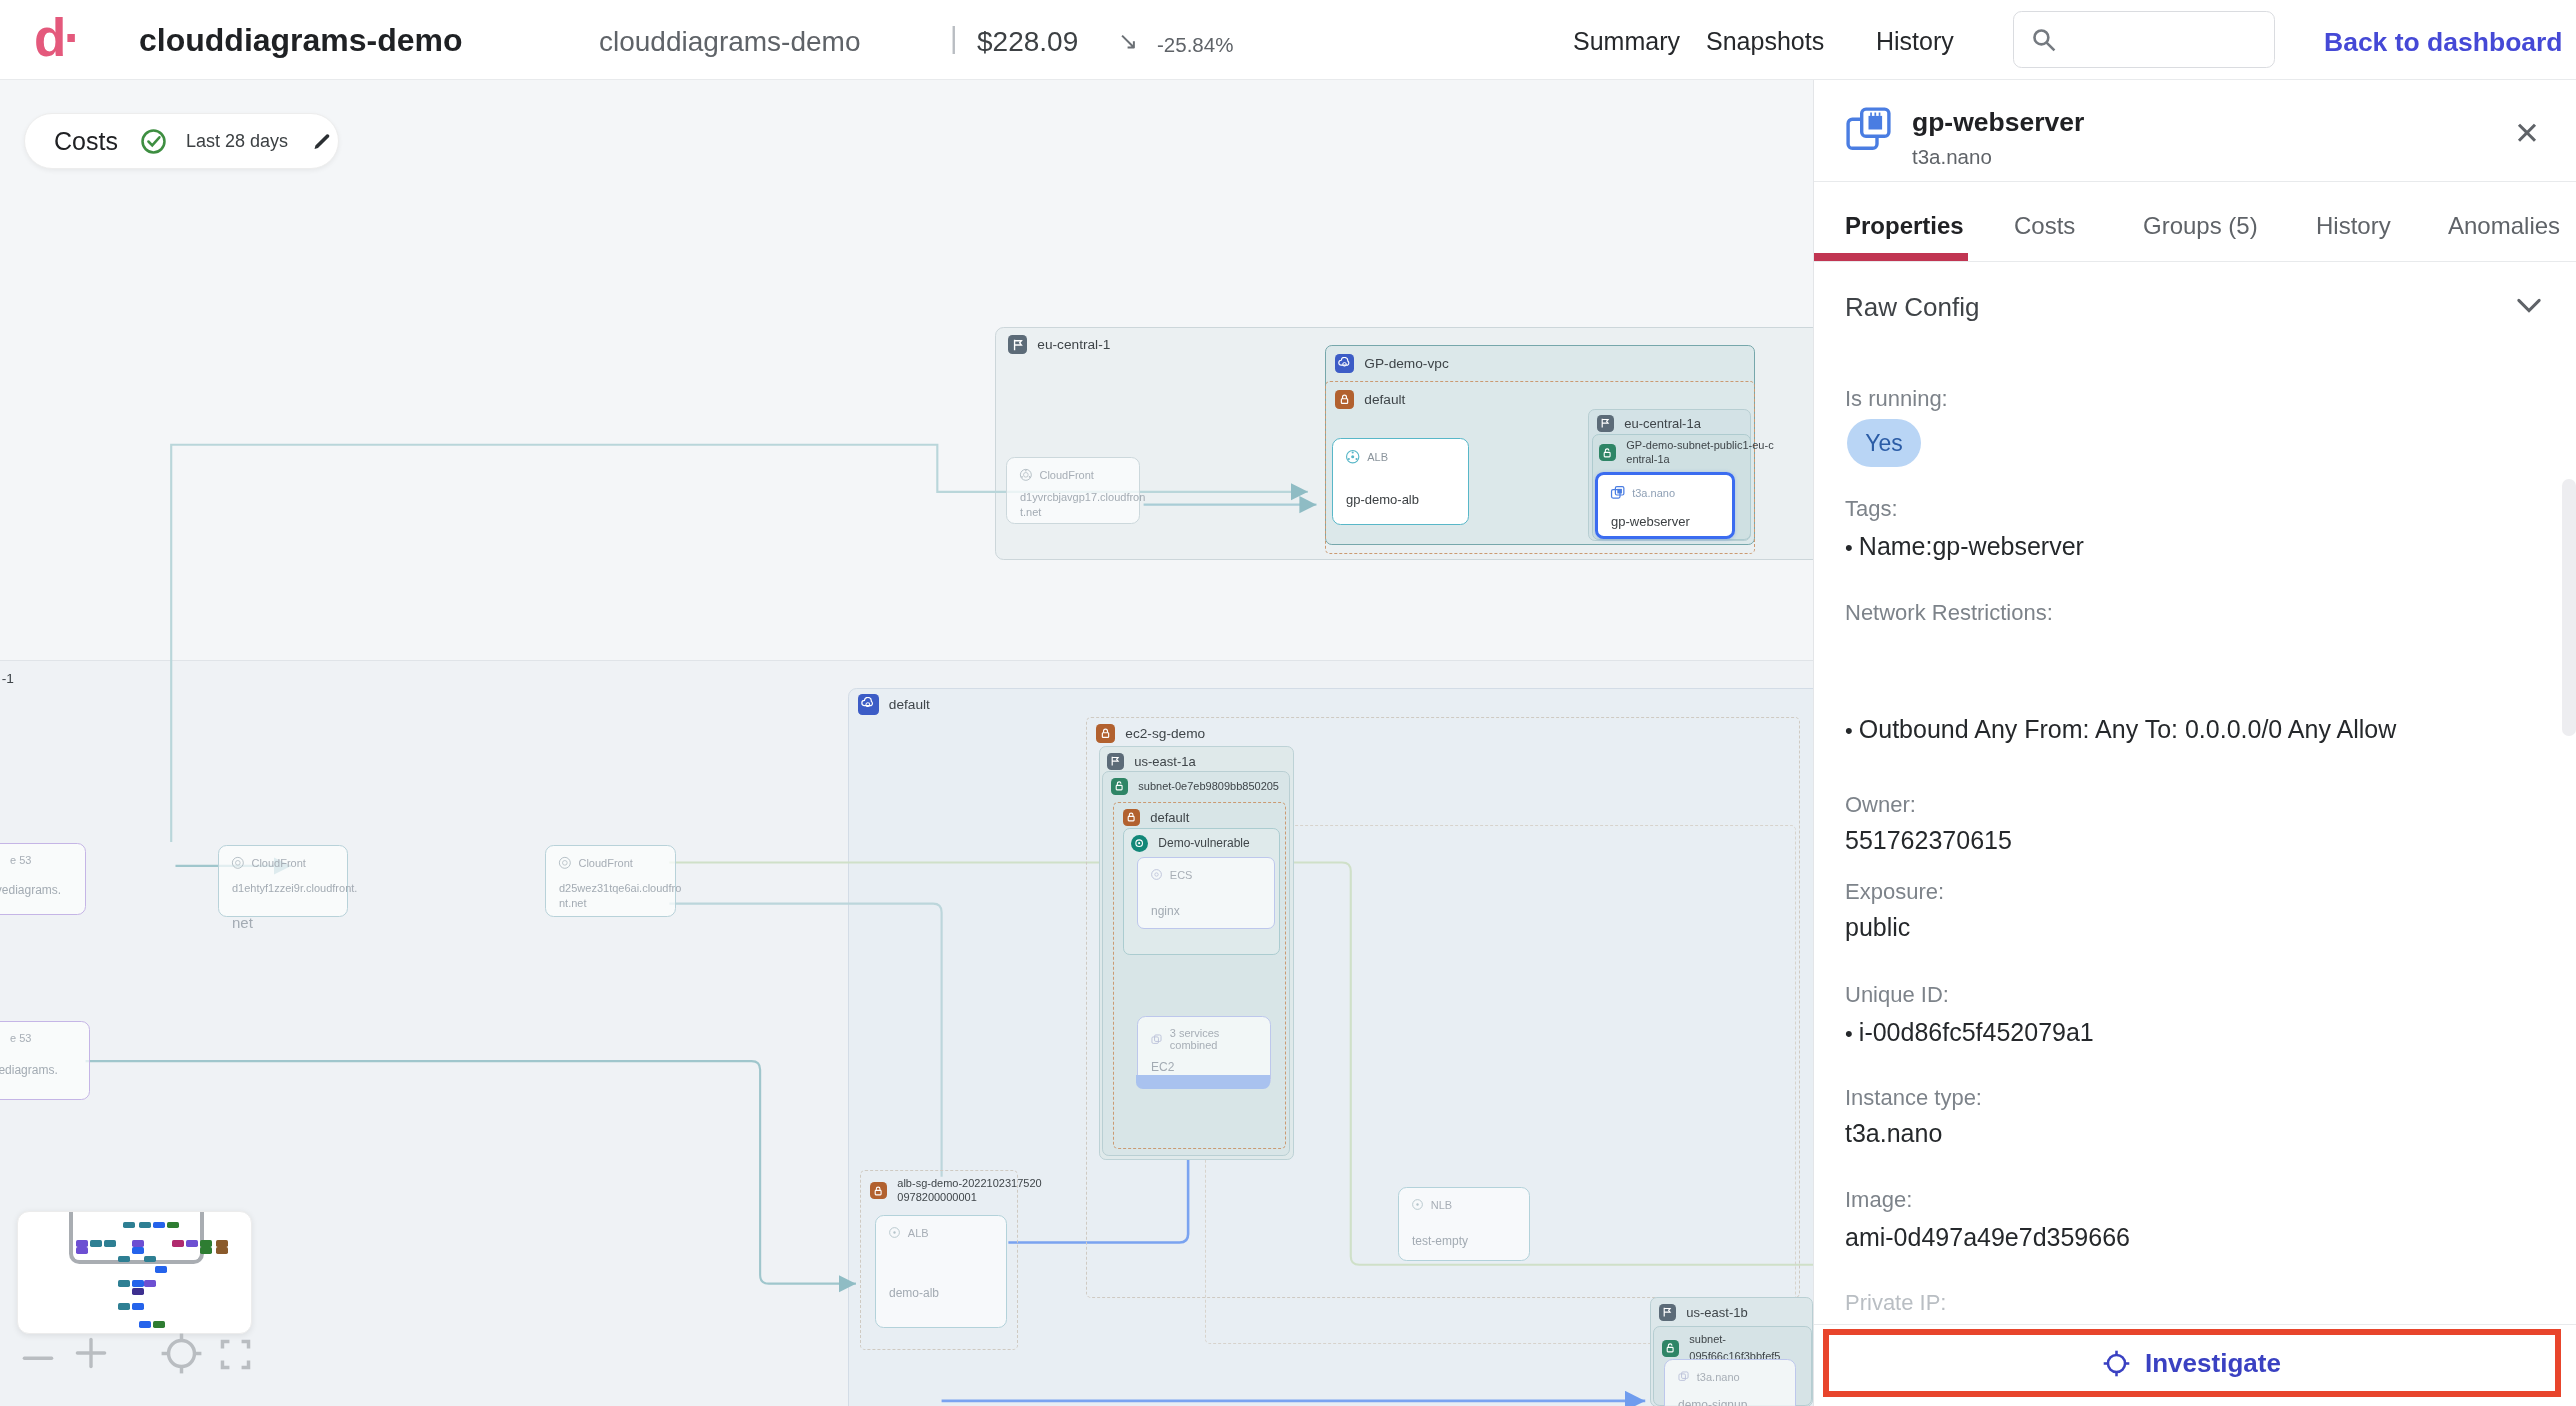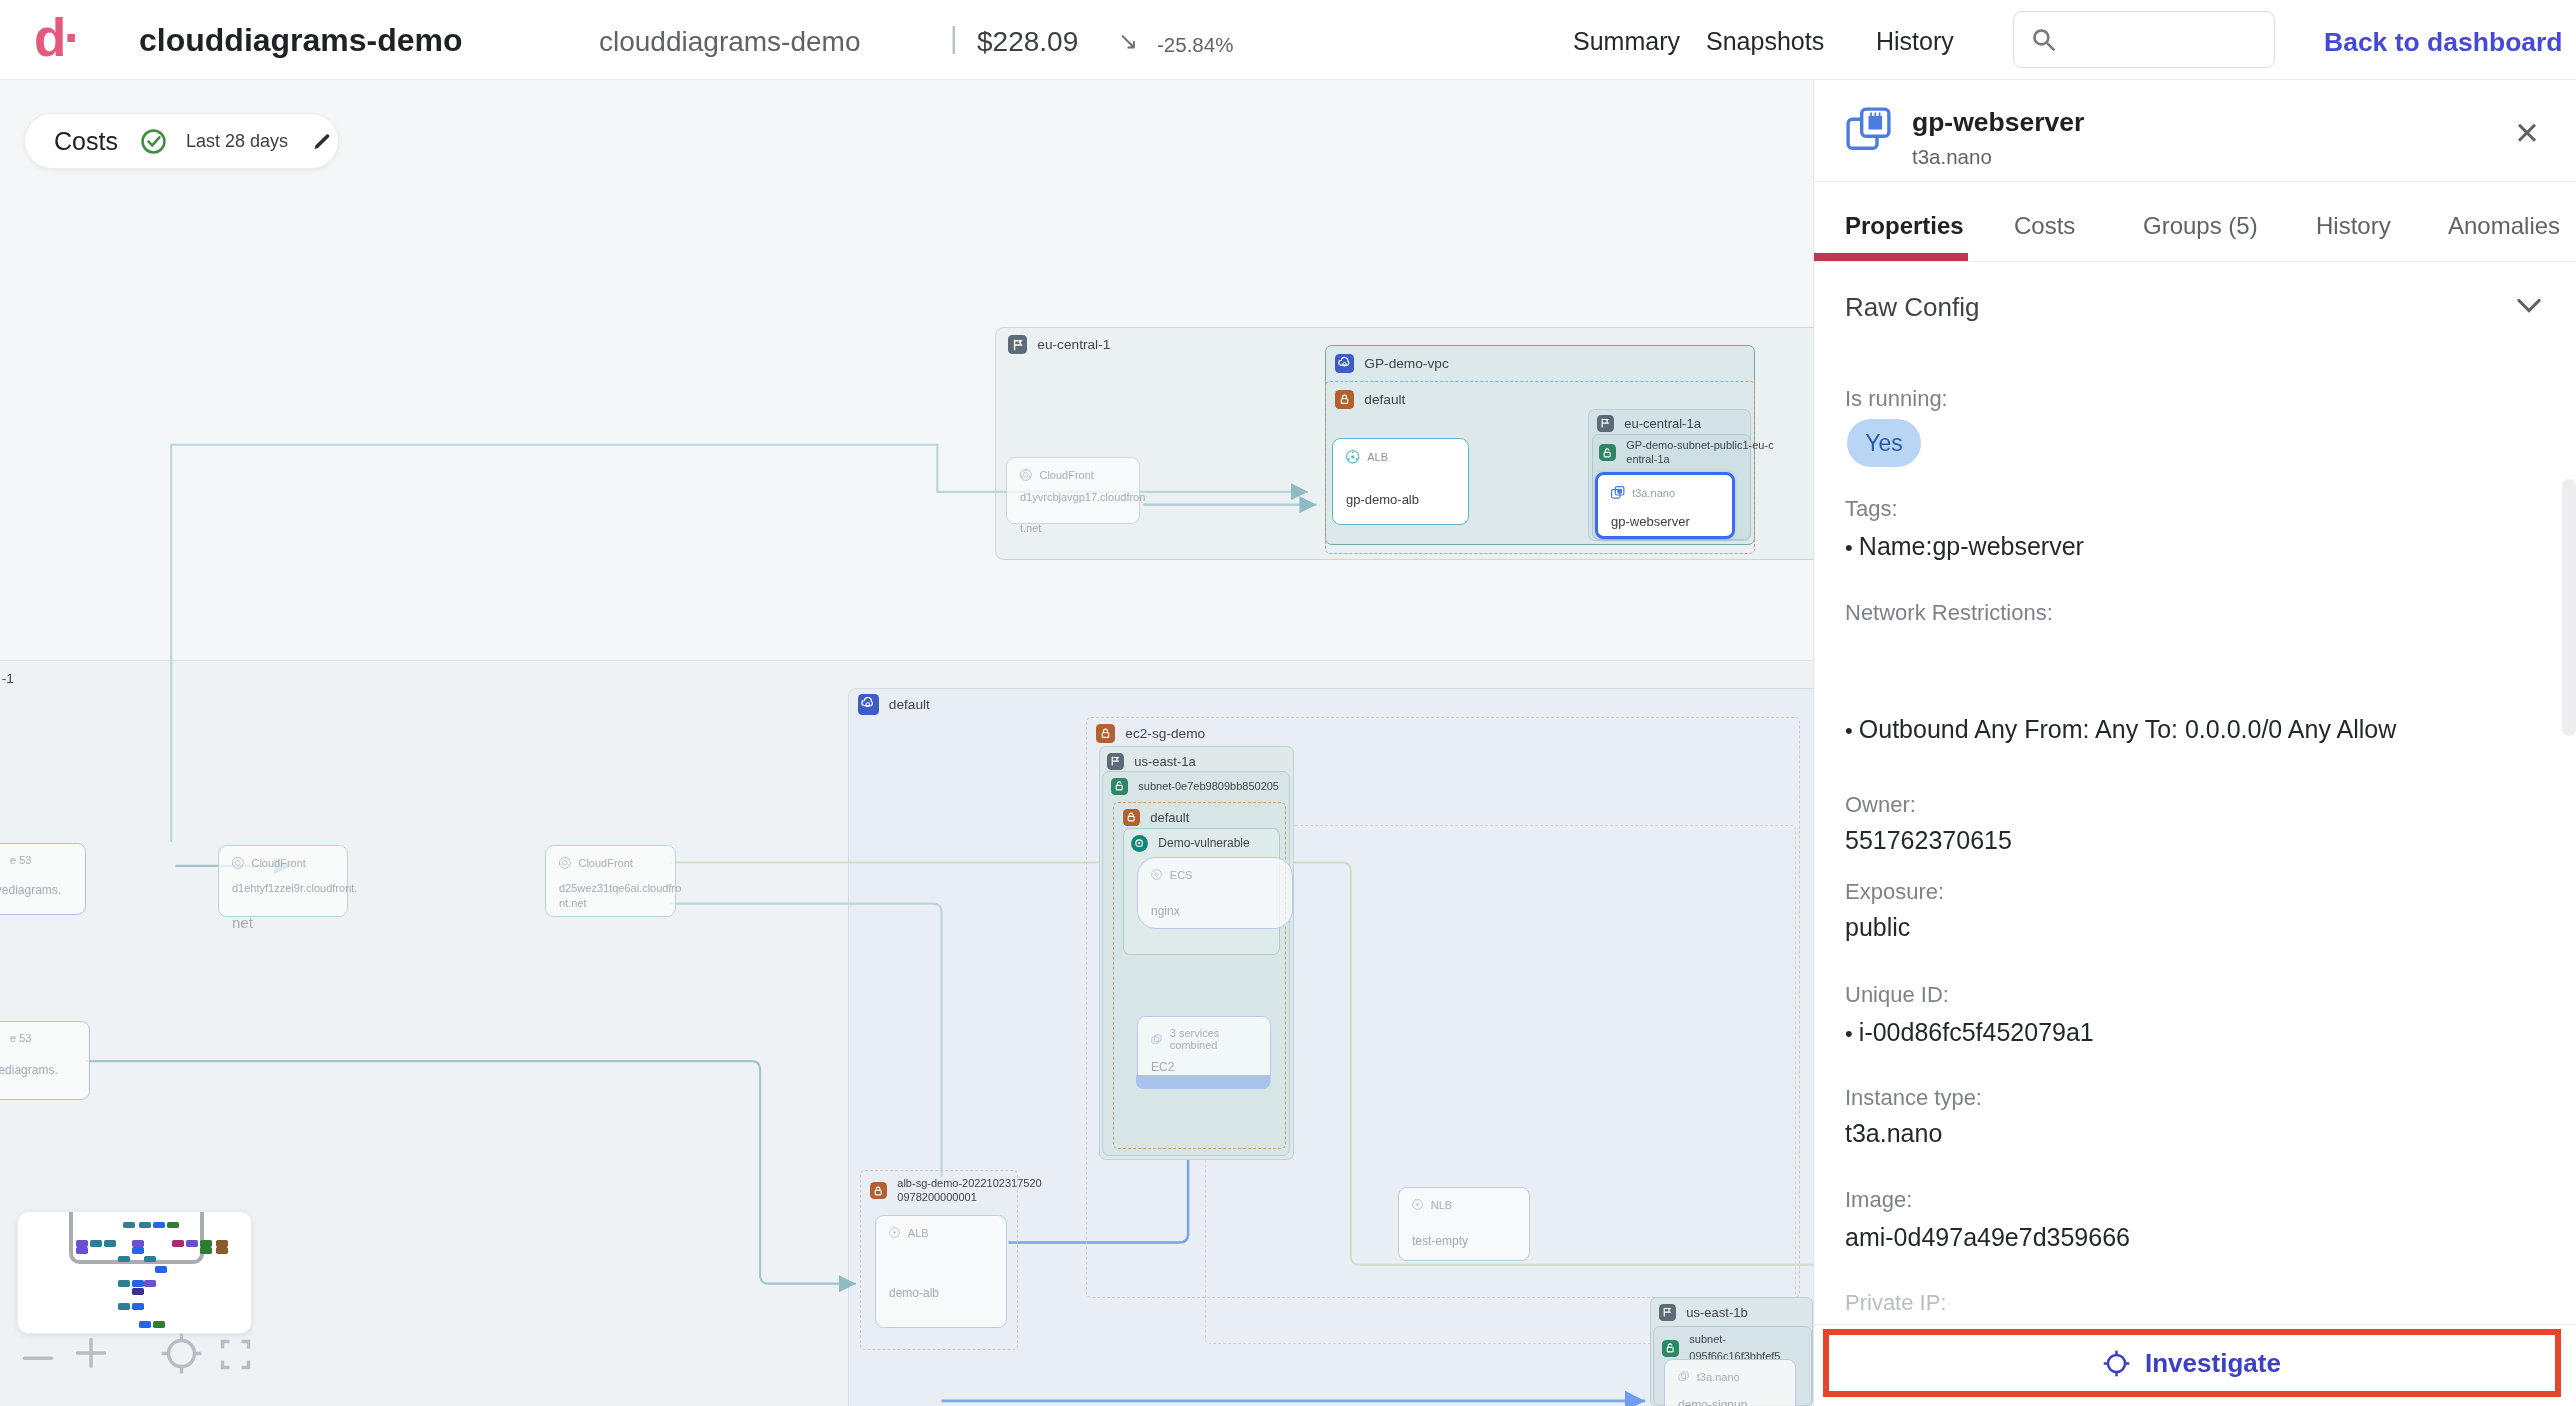--- a/index.html
+++ b/index.html
@@ -214,21 +214,21 @@
         <svg width="13.7" height="13.7" viewBox="0 0 20 20">
           <circle cx="10" cy="10" r="8" fill="none" stroke="#b4bec4" stroke-width="1.4"></circle>
             <circle cx="10" cy="10" r="3.4" fill="none" stroke="#b4bec4" stroke-width="1.2"></circle>
             <circle cx="10" cy="4" r="1.2" fill="#b4bec4"></circle>
             <circle cx="4.5" cy="13" r="1.2" fill="#b4bec4"></circle>
             <circle cx="15.5" cy="13" r="1.2" fill="#b4bec4"></circle>
         </svg>
         <span>CloudFront</span>
       </span>
       <span class="name" style="top:33px;font-size:11px">d1yvrcbjavgp17.cloudfron</span>
-      <span class="name" style="top:64px;font-size:11px">t.net</span>
+      <span class="name" style="top:48px;font-size:11px">t.net</span>
     </div>
 
     <div class="card faded" style="z-index:4;left:-34px;top:763px;width:120px;height:72px;border:1.7px solid #c5b5e6;border-radius:8.6px;">
       <span class="trow" style="left:43px">e 53</span>
       <span class="name" style="left:6.8px;top:39px;font-size:12px">23.livediagrams.</span>
     </div>
     <div class="card faded" style="z-index:4;left:218px;top:765px;width:130px;height:72px;border:1.7px solid #b8d2d9;border-radius:8.6px;">
       <span class="trow">
         <svg width="13.7" height="13.7" viewBox="0 0 20 20">
           <circle cx="10" cy="10" r="8" fill="none" stroke="#b4bec4" stroke-width="1.4"></circle>
@@ -300,21 +300,21 @@
     <div class="rlabel" style="z-index:3;left:1131px;top:755px">
       <span class="sq" style="width:17px;height:17px;background:#128778;border-radius:50%">
         <svg width="10.3" height="10.3" viewBox="0 0 14 14">
             <circle cx="7" cy="7" r="4.5" fill="none" stroke="#fff" stroke-width="1.5"></circle>
             <circle cx="7" cy="7" r="1.4" fill="#fff"></circle>
           </svg>
       </span>
       <span class="txt" style="font-size:12px">Demo-vulnerable</span>
     </div>
 
-    <div class="card faded" style="z-index:4;left:1137px;top:777px;width:156px;height:72px;border:1.7px solid #bdc7ec;border-radius:19px;">
+    <div class="card faded" style="z-index:4;left:1137px;top:777px;width:138px;height:72px;border:1.7px solid #bdc7ec;border-radius:7px;">
       <span class="trow">
         <svg width="13" height="13" viewBox="0 0 20 20">
             <circle cx="10" cy="10" r="7.5" fill="none" stroke="#b9c0d8" stroke-width="1.4"></circle>
             <circle cx="10" cy="10" r="2.6" fill="none" stroke="#b9c0d8" stroke-width="1.2"></circle>
           </svg>
         <span>ECS</span>
       </span>
       <span class="name" style="top:46px">nginx</span>
     </div>
 

